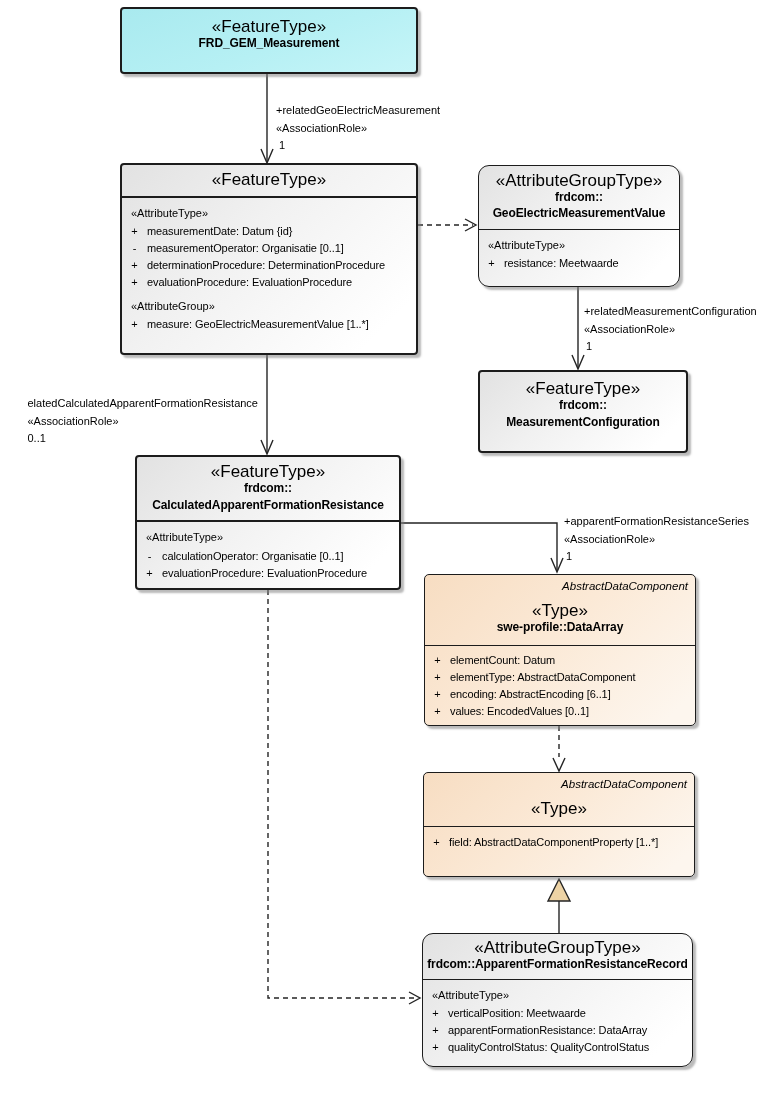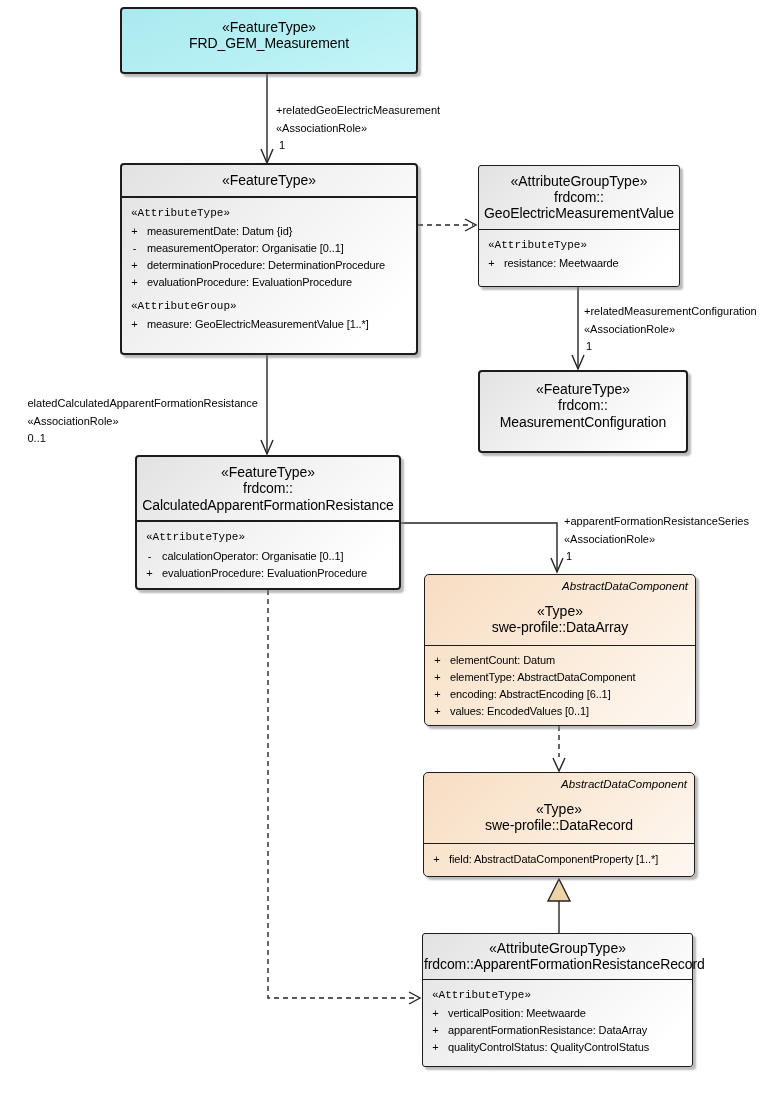--- a/index.html
+++ b/index.html
@@ -3,34 +3,34 @@
 <meta charset="utf-8">
 <style>
   html,body{margin:0;padding:0;background:#ffffff;}
   .canvas{
     position:relative;width:783px;height:1114px;overflow:hidden;background:#ffffff;
     font-family:"Liberation Sans","DejaVu Sans",sans-serif;color:#000;
   }
   .edges{position:absolute;left:0;top:0;width:783px;height:1114px;z-index:1;}
   .box{
     position:absolute;box-sizing:border-box;z-index:2;
-    border:1.4px solid #1c1c1c;border-radius:3px;
+    border:1.4px solid #1c1c1c;border-radius:11px;
     box-shadow:3px 3px 2px rgba(130,130,130,.55);
   }
   .bold-border{border-width:2.2px;border-radius:4px;}
   .cyan {background:linear-gradient(160deg,#a9eaef 0%,#b6f0f4 55%,#c6f5f8 100%);}
   .gray {background:linear-gradient(135deg,#e2e2e2 0%,#f1f1f1 40%,#ffffff 88%);}
   .peach{background:linear-gradient(135deg,#f7ddc2 0%,#fbe9d6 45%,#fdf6ee 92%);}
   .hdr{text-align:center;box-sizing:border-box;}
   .hdr-div{border-bottom:1.4px solid #1c1c1c;}
   .bold-border>.hdr-div{border-bottom-width:2.2px;}
-  .stereo{font-size:14px;line-height:16px;}
-  .bname{font-size:14px;font-weight:normal;line-height:17px;letter-spacing:-.1px;}
+  .stereo{font-size:17px;line-height:16px;}
+  .bname{font-size:12px;font-weight:bold;line-height:17px;letter-spacing:-.1px;}
   .parent-line{font-style:italic;font-size:11.5px;text-align:right;line-height:15px;padding:4px 7px 0 0;}
-  .srow{font-size:11px;line-height:16px;padding:3px 0 2px 9px;font-family:Liberation Mono, monospace;}
+  .srow{font-size:11px;line-height:16px;padding:3px 0 2px 9px;}
   .arow{font-size:11px;line-height:17px;display:flex;white-space:nowrap;letter-spacing:-.1px;}
   .vis{flex:0 0 11px;text-align:center;margin-left:7px;}
   .atext{padding-left:7px;}
   .elbl{position:absolute;z-index:3;font-size:11px;line-height:17.5px;white-space:nowrap;}
   .elbl.right{}
 </style>
 </head>
 <body>
 
 <div class="canvas">
@@ -190,21 +190,20 @@
         <span class="vis">+</span>
         <span class="atext">values: EncodedValues [0..1]</span>
       </div>
     </div>
   </div>
 
   <div class="box peach" style="left:423px;top:772px;width:272px;height:105px;border-radius:5px;">
     <div class="hdr hdr-div" style="padding-bottom:9px;">
       <div class="parent-line">AbstractDataComponent</div>
       <div class="stereo" style="margin-top:9px;">«Type»</div>
-      <div class="bname">swe-profile::DataRecord</div>
     </div>
     <div style="padding-top:7px;">
       <div class="arow">
         <span class="vis">+</span>
         <span class="atext">field: AbstractDataComponentProperty [1..*]</span>
       </div>
     </div>
   </div>
 
   <div class="box gray" style="left:422px;top:933px;width:271px;height:134px;">

